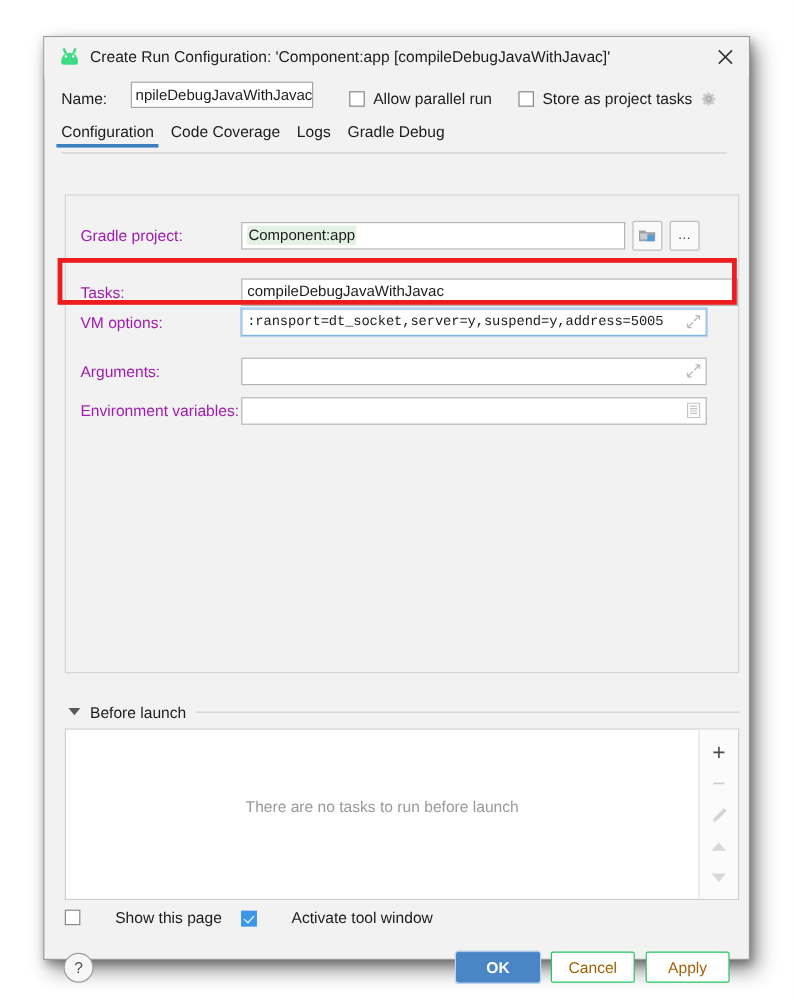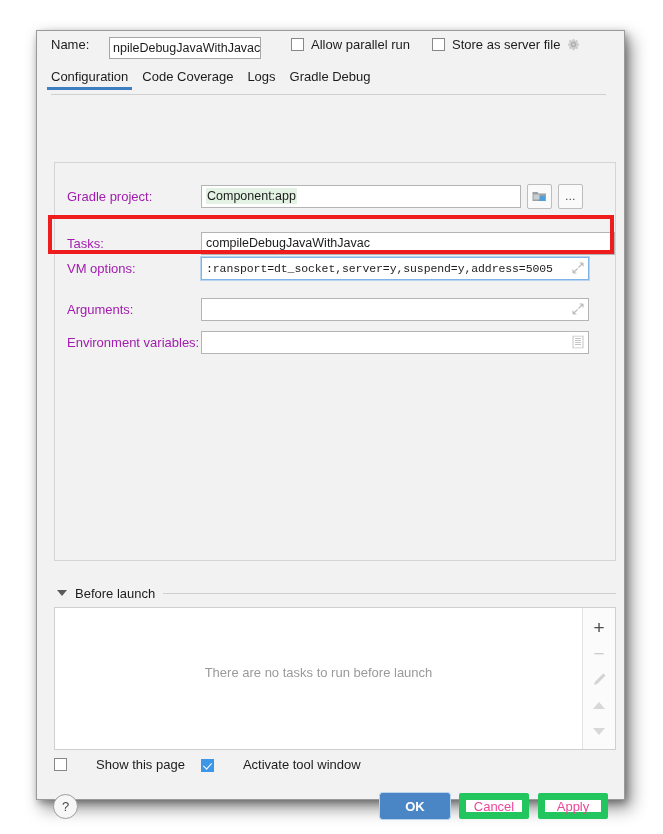--- a/index.html
+++ b/index.html
@@ -84,21 +84,21 @@
     right: 6px; top: 3px;
     width: 28px; height: 26px;
     display: flex; align-items: center; justify-content: center;
     cursor: pointer;
   }
   .close-btn svg { display: block; }
 
   
   .name-row {
     display: flex;
-    align-items: flex-start;
+    align-items: flex-end;
     padding: 6px 0 6px 14px;
     height: 32px;
     box-sizing: border-box;
   }
   .name-label {
     font-size: 13px;
     color: #1c1c1c;
     width: 58px;
     flex: 0 0 auto;
   }
@@ -405,25 +405,25 @@
     align-items: center;
     justify-content: center;
     font-size: 13px;
     color: #4a4a4a;
     cursor: pointer;
   }
   .spacer { flex: 1; }
   .btn {
     min-width: 70px;
     height: 26px;
-    border: 7px solid #22c55e;
+    border: 1px solid #22c55e;
     background: #ffffff;
     border-radius: 2px;
     font-size: 13px;
-    color: #ec4899;
+    color: #a16207;
     display: flex;
     align-items: center;
     justify-content: center;
     margin-left: 9px;
     cursor: pointer;
     box-sizing: border-box;
     font-family: "Liberation Sans", sans-serif;
   }
   .btn.primary {
     background: #4a86c5;
@@ -433,33 +433,49 @@
     outline: 1px solid #b9d4ec;
   }
 </style>
 </head>
 <body>
 
 <div id="root">
 
   <div class="dialog">
 
+    <div class="titlebar">
+      <div class="android-icon">
+        <div class="ear-l"></div>
+          <div class="ear-r"></div>
+        <div class="body"></div>
+        <div class="eye-l"></div>
+          <div class="eye-r"></div>
+      </div>
+      <div class="title-text">Create Run Configuration: 'Component:app [compileDebugJavaWithJavac]'</div>
+      <div class="close-btn">
+        <svg width="13" height="13" viewBox="0 0 13 13" aria-hidden="true">
+          <line x1="1" y1="1" x2="12" y2="12" stroke="#333" stroke-width="1.3"></line>
+          <line x1="12" y1="1" x2="1" y2="12" stroke="#333" stroke-width="1.3"></line>
+        </svg>
+      </div>
+    </div>
 
     <div class="name-row">
       <div class="name-label">Name:</div>
       <div class="name-input">npileDebugJavaWithJavac]</div>
 
       <div class="cb-wrap">
         <div class="checkbox"></div>
         <div class="cb-label">Allow parallel run</div>
       </div>
 
       <div class="cb-wrap tight">
         <div class="checkbox"></div>
-        <div class="cb-label">Store as server file</div>
+        <div class="cb-label">Store as project tasks</div>
         <svg class="gear-icon" viewBox="0 0 16 16">
           <path fill="#777" d="M8 5.2a2.8 2.8 0 100 5.6 2.8 2.8 0 000-5.6zm0 4.3a1.5 1.5 0 110-3 1.5 1.5 0 010 3z"></path>
           <path fill="#777" d="M14 7.1l-1.5-.3-.4-1 .85-1.3-1.45-1.45-1.3.85-1-.4L9 2h-2l-.3 1.5-1 .4-1.3-.85L2.95 4.5l.85 1.3-.4 1L2 7.1v2l1.4.3.4 1-.85 1.3 1.45 1.45 1.3-.85 1 .4.3 1.4h2l.3-1.4 1-.4 1.3.85 1.45-1.45-.85-1.3.4-1L14 9.1v-2z" opacity="0.55"></path>
         </svg>
       </div>
     </div>
 
     <div class="tabs-row">
       <div class="tab active">Configuration</div>
       <div class="tab">Code Coverage</div>

